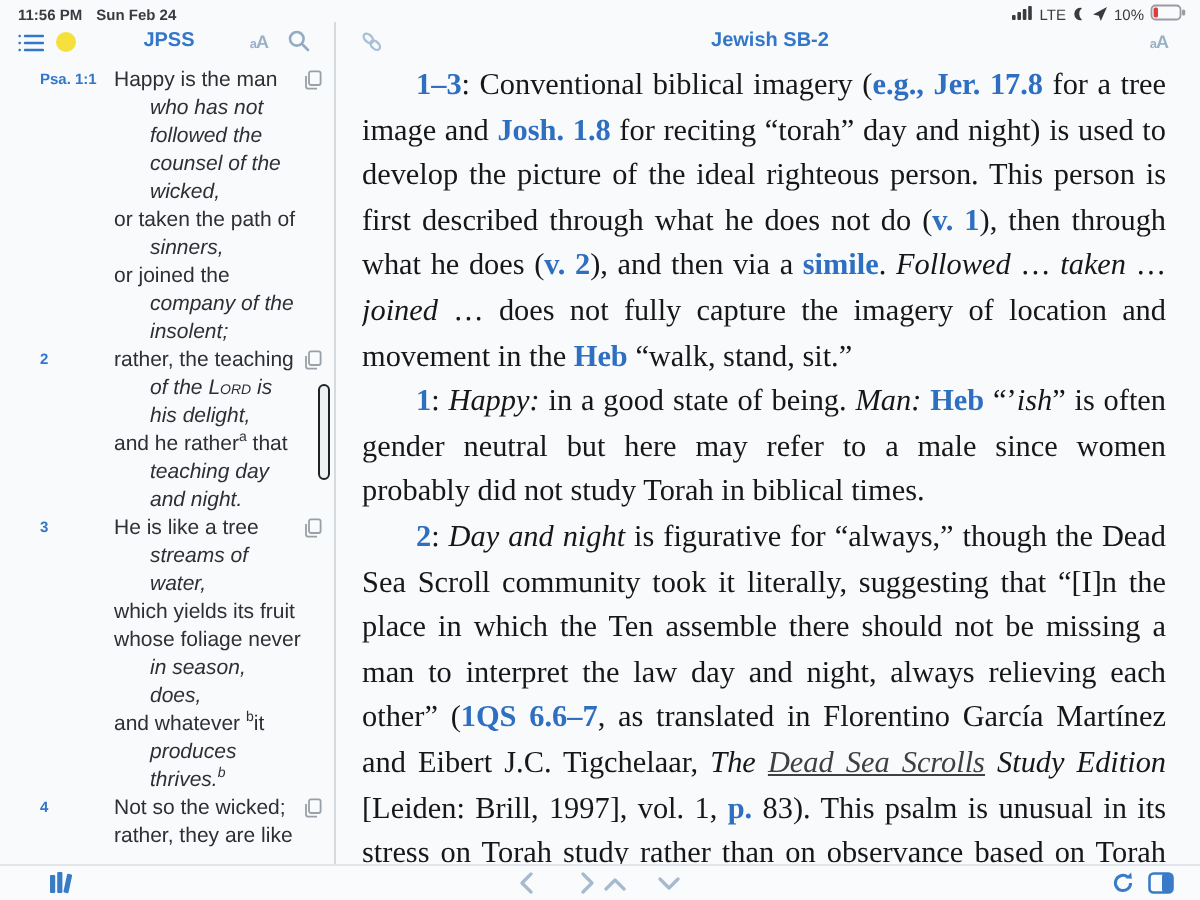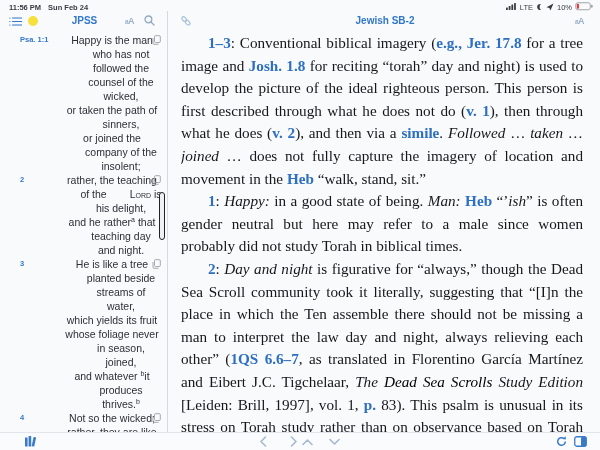--- a/index.html
+++ b/index.html
@@ -16,36 +16,36 @@
   .pane-right{flex:1;position:relative;overflow:hidden;}
   .pane-header{height:20px;position:relative;}
   .pane-title{position:absolute;left:2px;right:0;top:4px;text-align:center;
     font-size:10px;font-weight:bold;color:#3377c8;}
   .hicon{position:absolute;line-height:0;}
   .aA{color:#9bb1c8;font-weight:bold;font-size:9px;line-height:9px;letter-spacing:-0.5px;}
   .aA .sm{font-size:6.5px;}
   .ycircle{width:10px;height:10px;border-radius:50%;background:#f6e03c;}
   
   .verses{position:absolute;top:22px;left:0;right:0;bottom:17px;overflow:hidden;}
-  .verse{position:relative;padding-left:57px;text-align:center;}
+  .verse{position:relative;padding-left:57px;}
   .vlabel{position:absolute;left:20px;top:2px;font-size:7.5px;font-weight:bold;color:#3377c8;}
   .vline{font-size:10.5px;line-height:14px;color:#2e2e35;white-space:nowrap;}
-  .ind1{padding-left:18px;}
+  .ind1{padding-left:18px;font-style:italic;}
   .seg-sup{vertical-align:super;font-size:7px;line-height:0;}
-  .seg-sc{font-variant:small-caps;margin-left:20px;}
+  .seg-sc{font-variant:small-caps;}
   .copyic{position:absolute;right:6px;top:2px;line-height:0;}
   .scrollthumb{position:absolute;right:2px;top:181px;width:4px;height:46px;
     border:1.5px solid #222226;border-radius:3px;background:#eef1f4;}
   
   .rp-content{position:absolute;top:21px;left:13px;right:17px;bottom:16px;overflow:hidden;}
   p.comm{margin:0;text-indent:27px;text-align:justify;
     font-family:"Liberation Serif",serif;font-size:15.2px;line-height:22.6px;color:#17171a;}
   .seg-ref{color:#2e6fc1;font-weight:bold;}
   .seg-i{font-style:italic;}
-  .seg-link-i{color:#000000;font-style:italic;}
+  .seg-link-i{color:#404040;font-style:italic;text-decoration:underline;}
   
   .bottombar{position:absolute;left:0;right:0;bottom:0;height:17px;
     background:#fafbfd;border-top:1px solid #e2e6ea;z-index:5;}
   .bicon{position:absolute;top:3px;line-height:0;}
 </style>
 </head>
 <body>
 
 <div class="statusbar">
   <div class="sb-left">
@@ -148,27 +148,26 @@
         </div>
         <div class="verse">
           <span class="vlabel">3</span>
           <span class="copyic"><svg width="9" height="10">
               <g fill="none" stroke="#9aa0a8" stroke-width="0.9">
                 <rect x="2.5" y="0.7" width="5.8" height="6.8" rx="1"></rect>
                 <path d="M1 3 v5.3 a1 1 0 0 0 1 1 h4.5"></path>
               </g>
             </svg></span>
           <div class="vline ind0"><span class="seg-plain">He is like a tree</span></div>
-          <div class="vline ind1"><span class="seg-plain">planted beside</span></div>
           <div class="vline ind1"><span class="seg-plain">streams of</span></div>
           <div class="vline ind1"><span class="seg-plain">water,</span></div>
           <div class="vline ind0"><span class="seg-plain">which yields its fruit</span></div>
           <div class="vline ind0"><span class="seg-plain">whose foliage never</span></div>
           <div class="vline ind1"><span class="seg-plain">in season,</span></div>
-          <div class="vline ind1"><span class="seg-plain">joined,</span></div>
+          <div class="vline ind1"><span class="seg-plain">does,</span></div>
           <div class="vline ind0"><span class="seg-plain">and whatever </span><span class="seg-sup">b</span><span class="seg-plain">it</span></div>
           <div class="vline ind1"><span class="seg-plain">produces</span></div>
           <div class="vline ind1"><span class="seg-plain">thrives.</span><span class="seg-sup">b</span></div>
         </div>
         <div class="verse">
           <span class="vlabel">4</span>
           <span class="copyic"><svg width="9" height="10">
               <g fill="none" stroke="#9aa0a8" stroke-width="0.9">
                 <rect x="2.5" y="0.7" width="5.8" height="6.8" rx="1"></rect>
                 <path d="M1 3 v5.3 a1 1 0 0 0 1 1 h4.5"></path>

